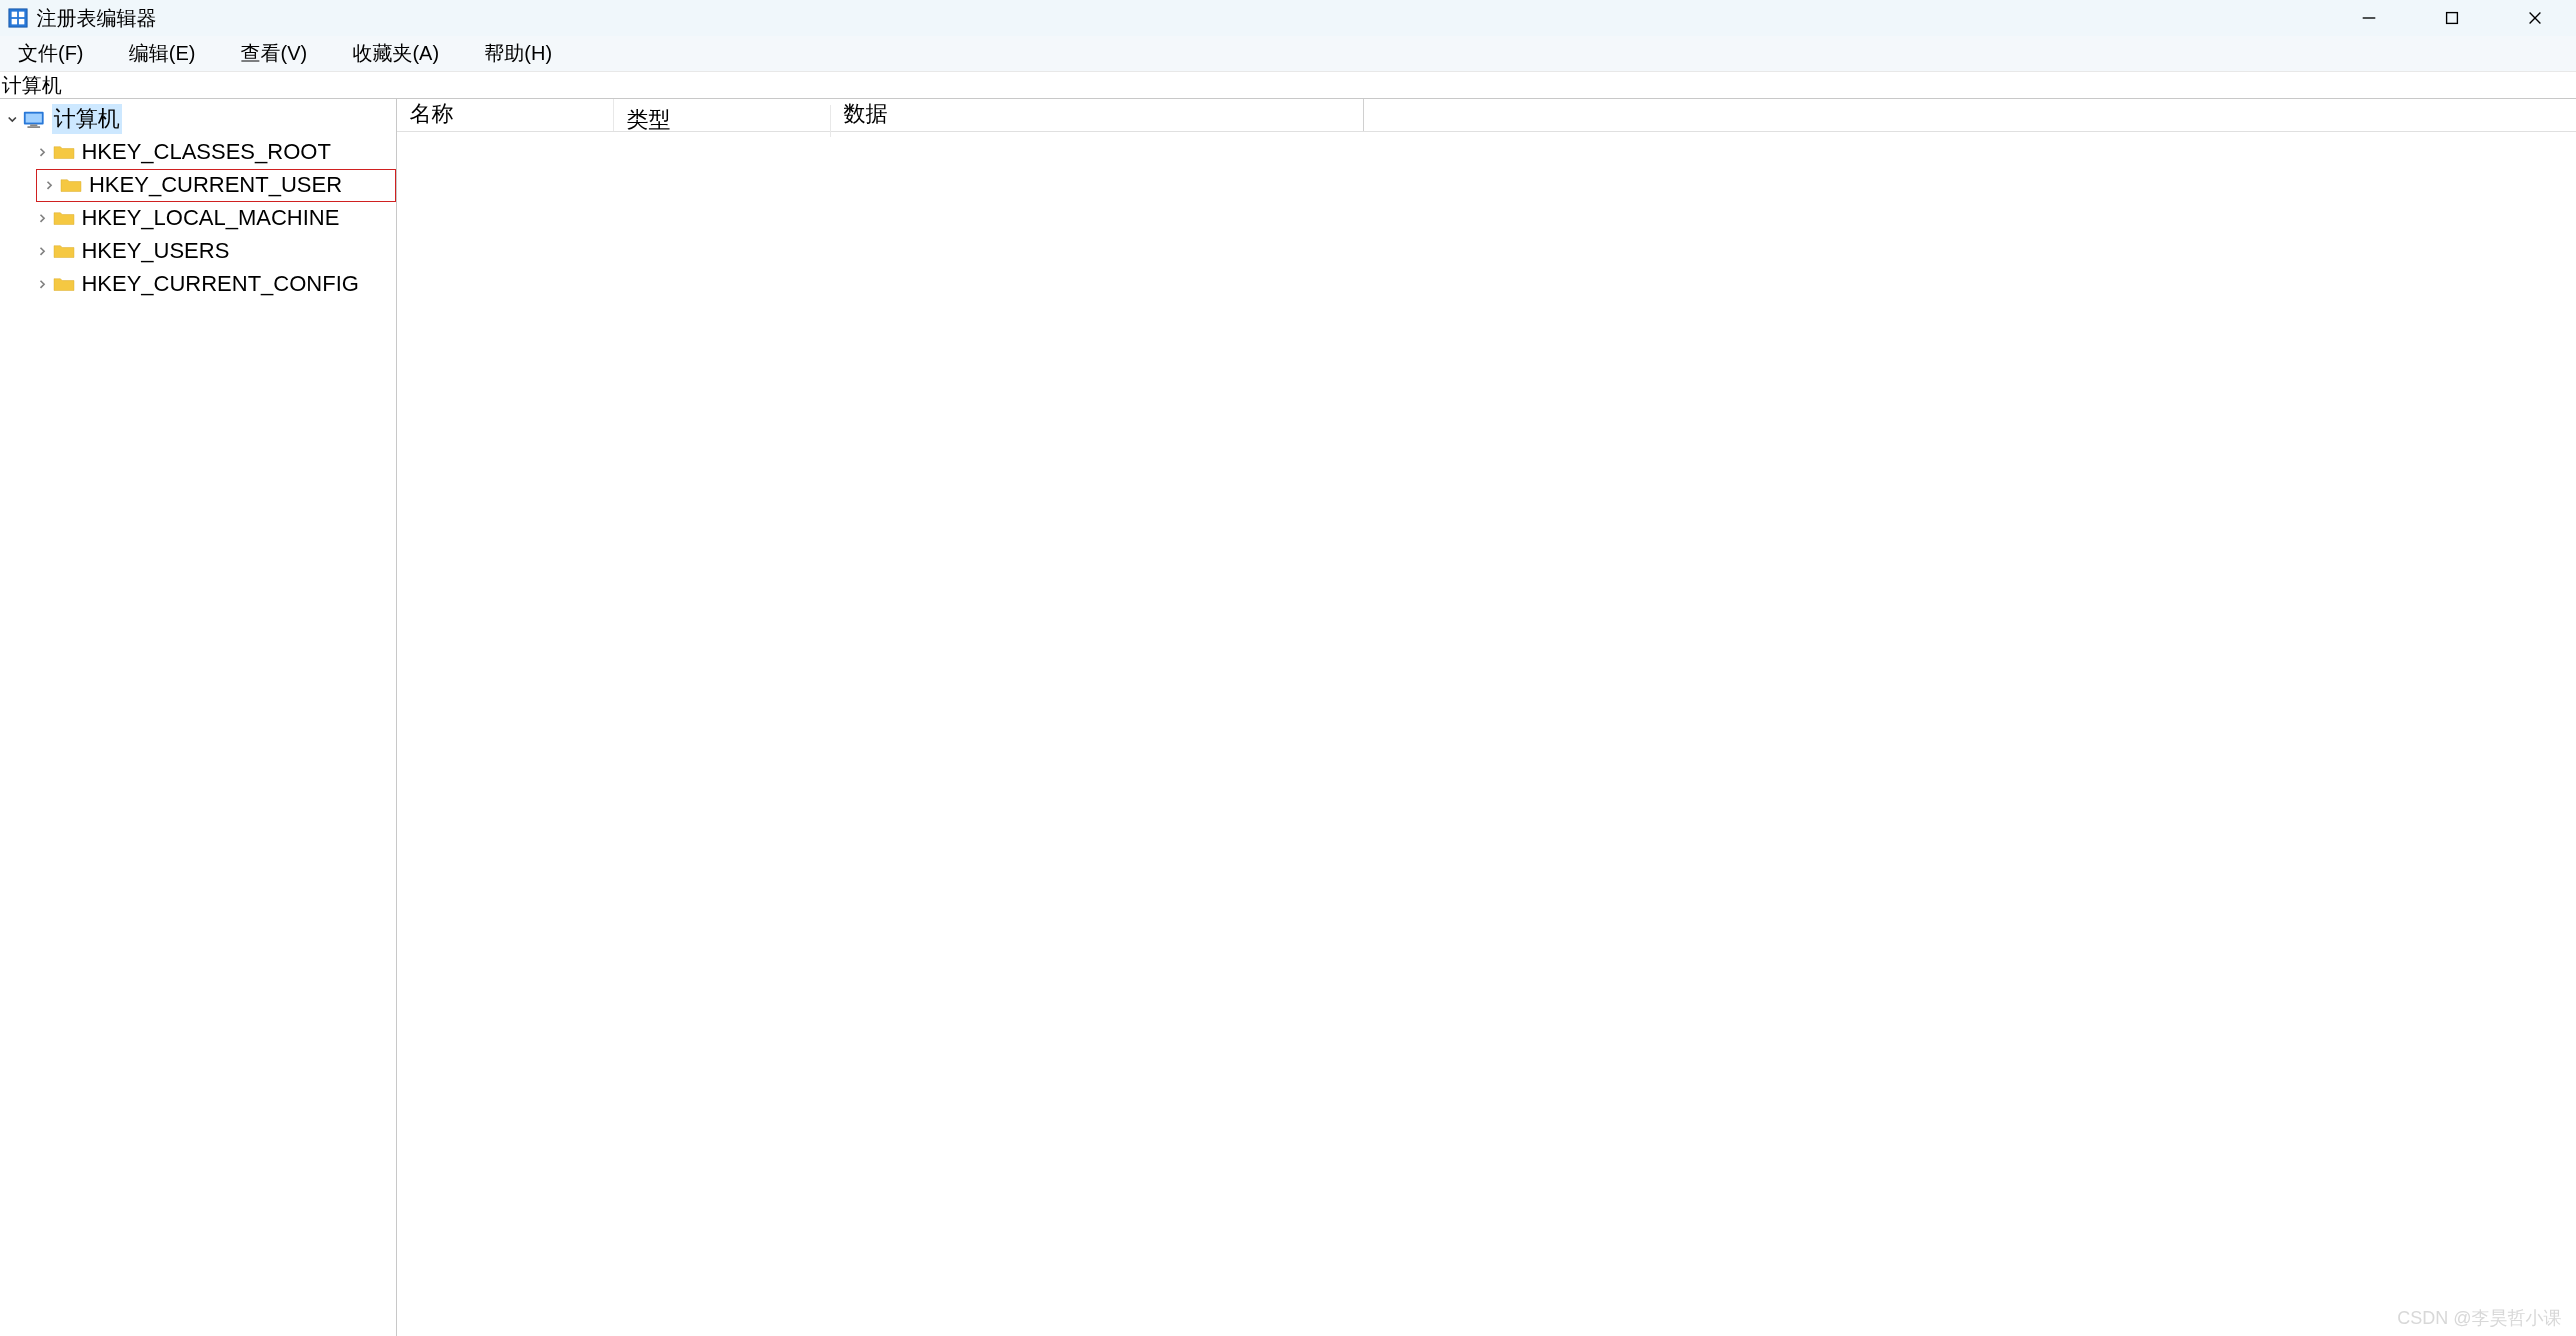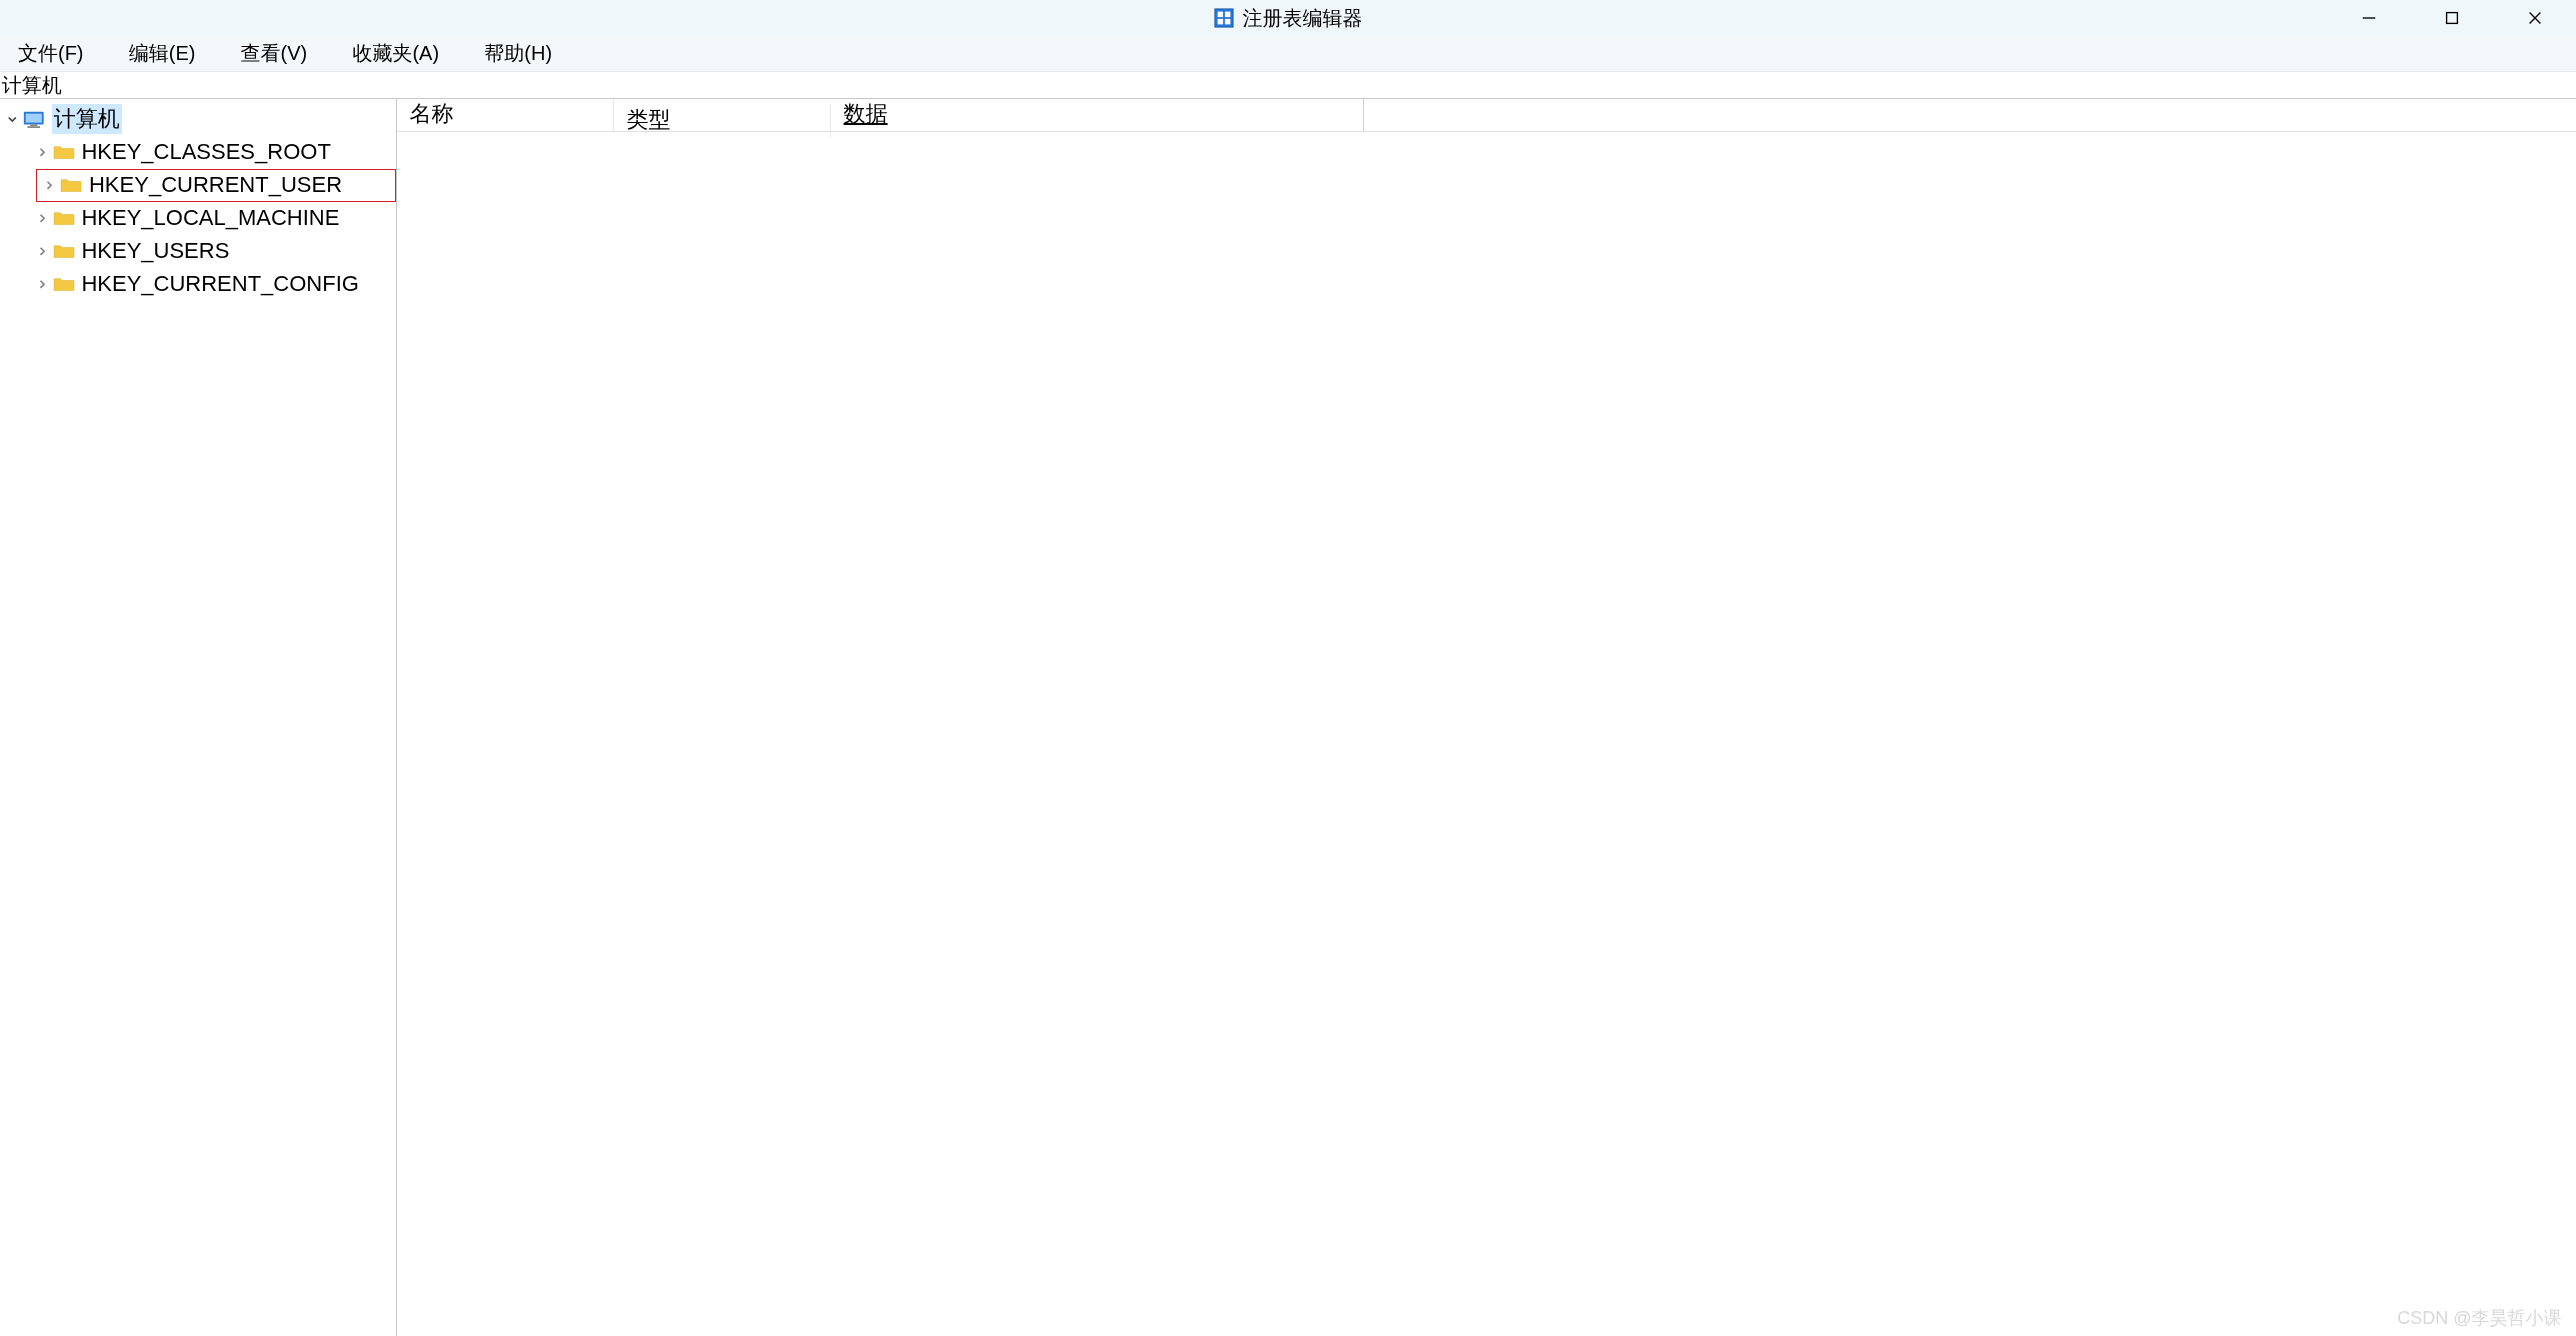--- a/index.html
+++ b/index.html
@@ -18,21 +18,20 @@
     }
     
     
     .titlebar {
       height: 36px;
       background: #f0f7fb;
       display: flex;
       align-items: center;
       padding: 0 7.2px;
       position: relative;
-      justify-content: center;
     }
     
     .titlebar-icon {
       width: 22px;
       height: 22px;
       margin-right: 7.2px;
       display: flex;
       align-items: center;
       justify-content: center;
     }
@@ -170,21 +169,21 @@
     .list-col {
       padding: 0 12.6px;
       border-right: 0.9px solid #e8e8e8;
       height: 100%;
       display: flex;
       align-items: flex-start;
     }
     
     .col-name { width: 217px; }
     .col-type { width: 217px; margin-top: 12px; }
-    .col-data { width: 533px; border-right: 0.9px solid #d0d0d0; text-decoration: underline; }
+    .col-data { width: 533px; border-right: 0.9px solid #d0d0d0; }
     
     
     .watermark {
       position: absolute;
       bottom: 7.2px;
       right: 14.5px;
       font-size: 18px;
       color: #d8d8d8;
     }
     

